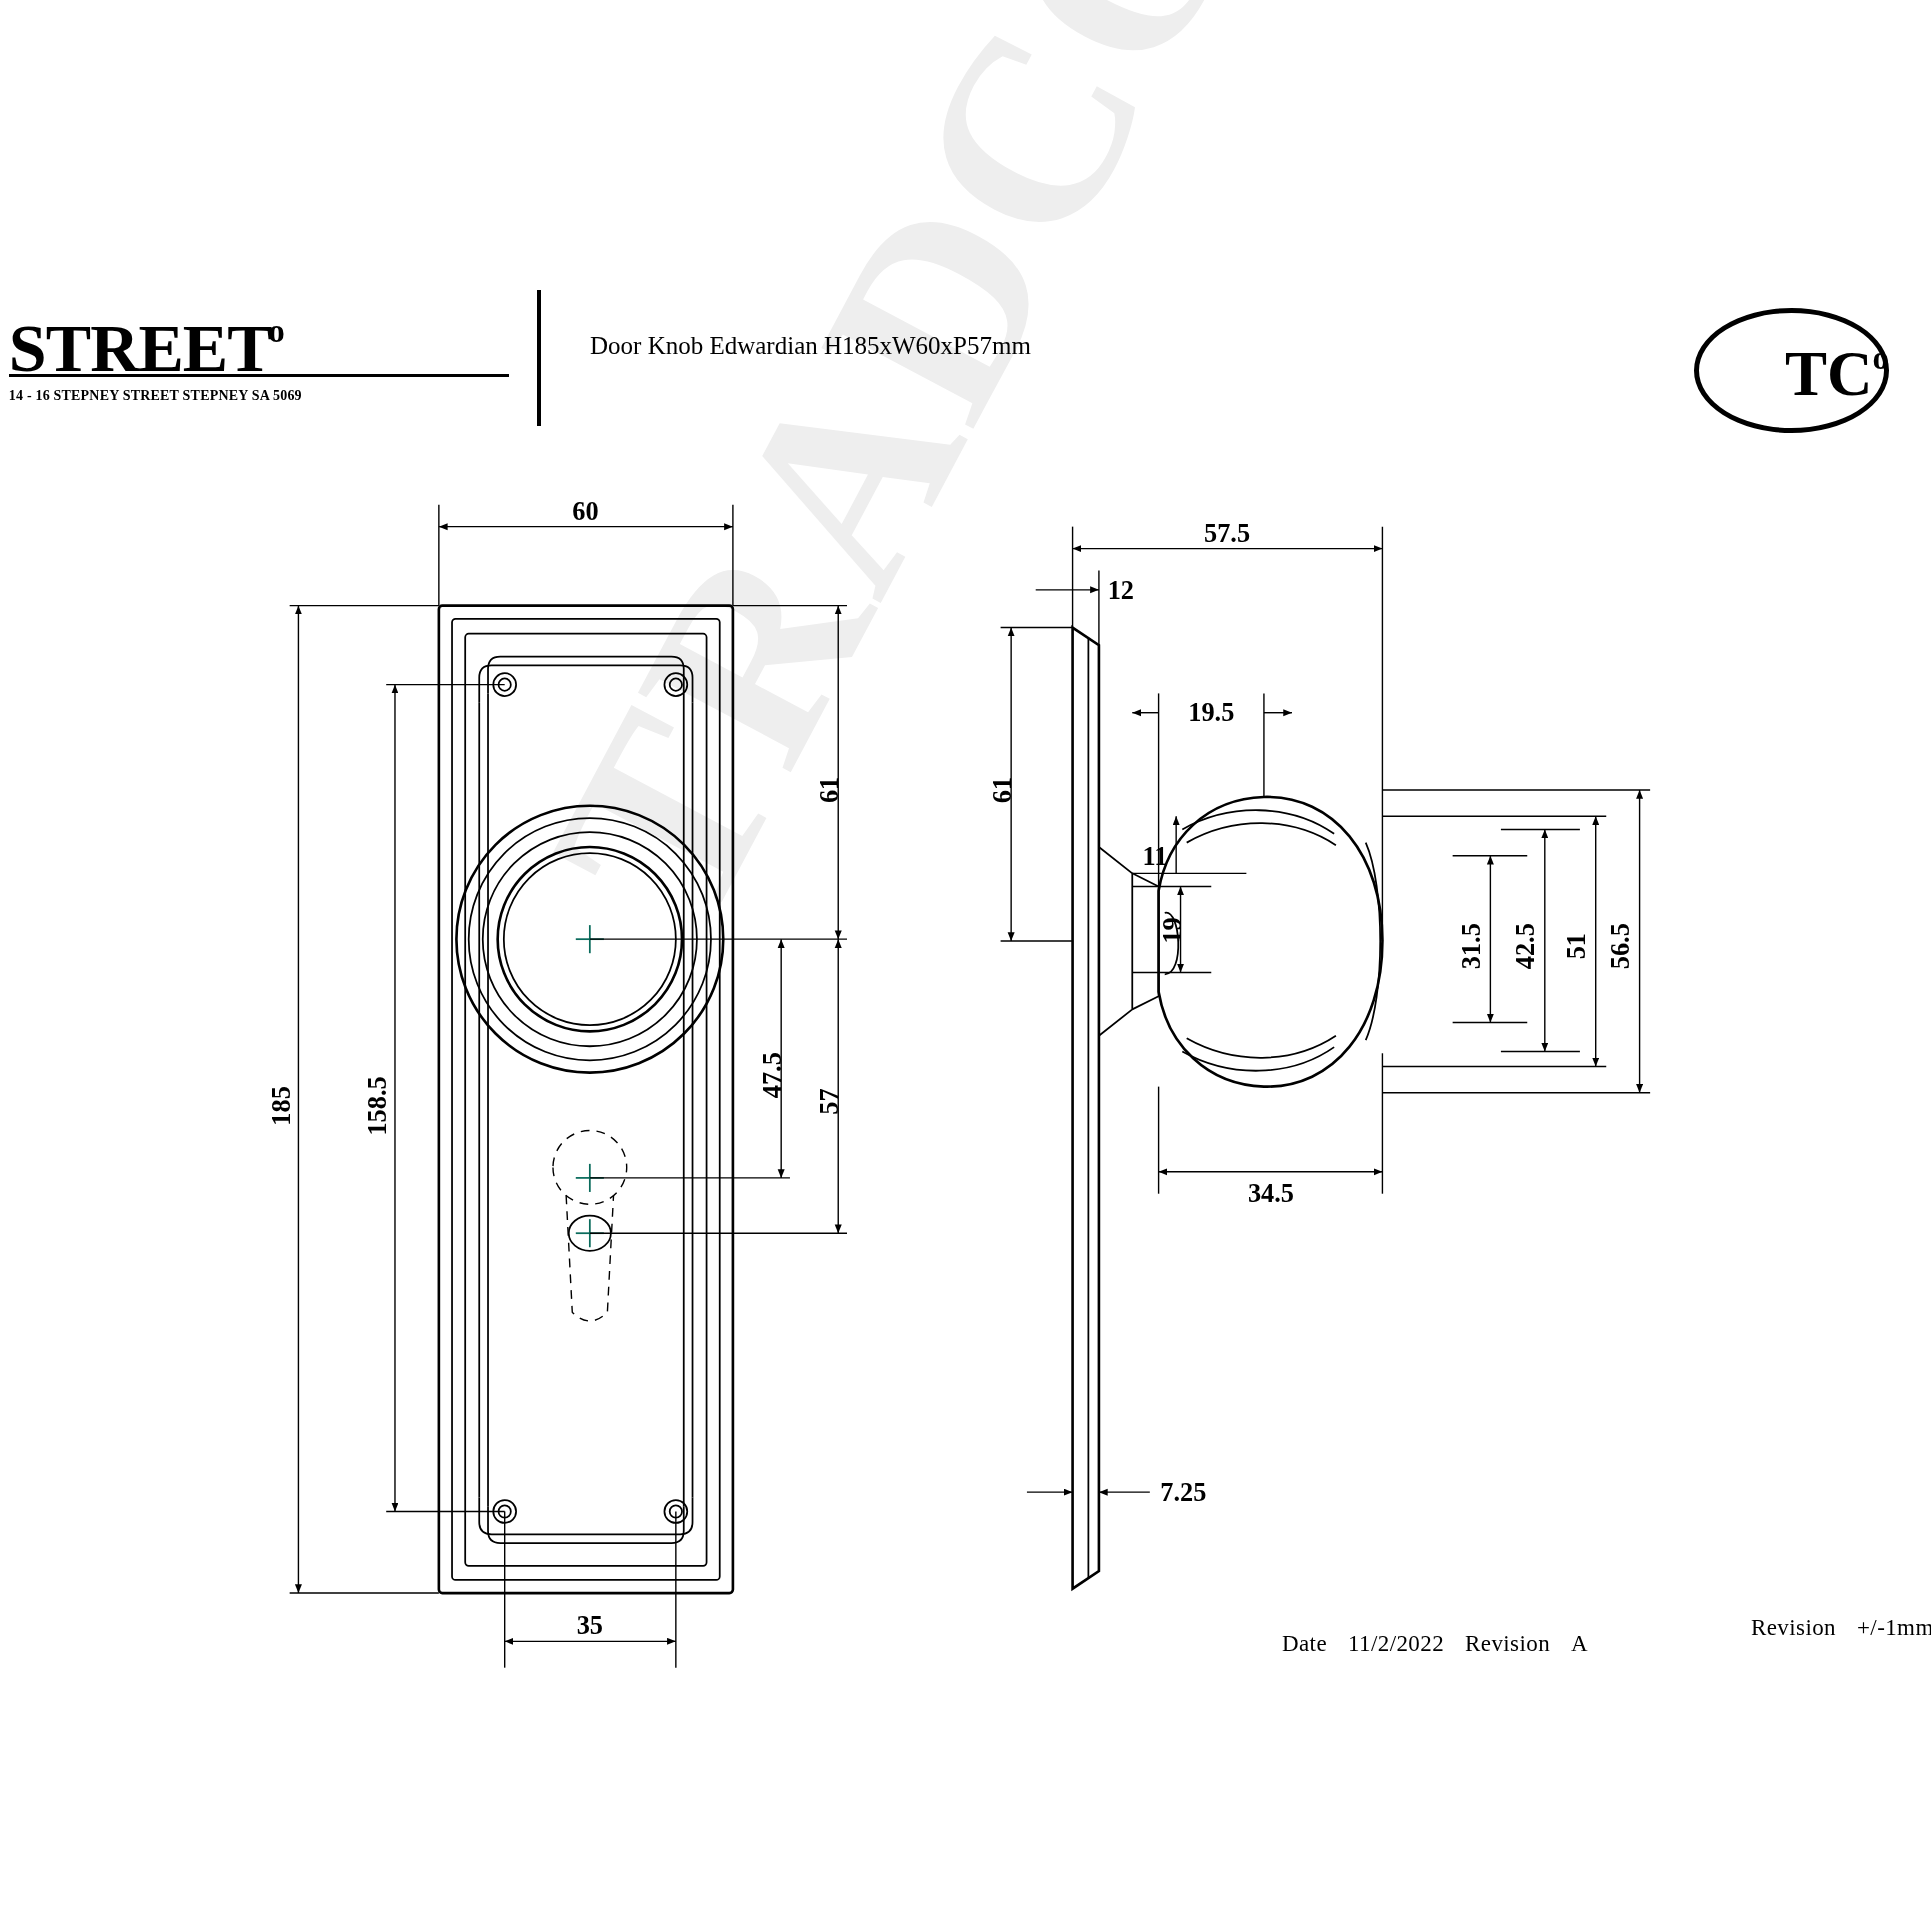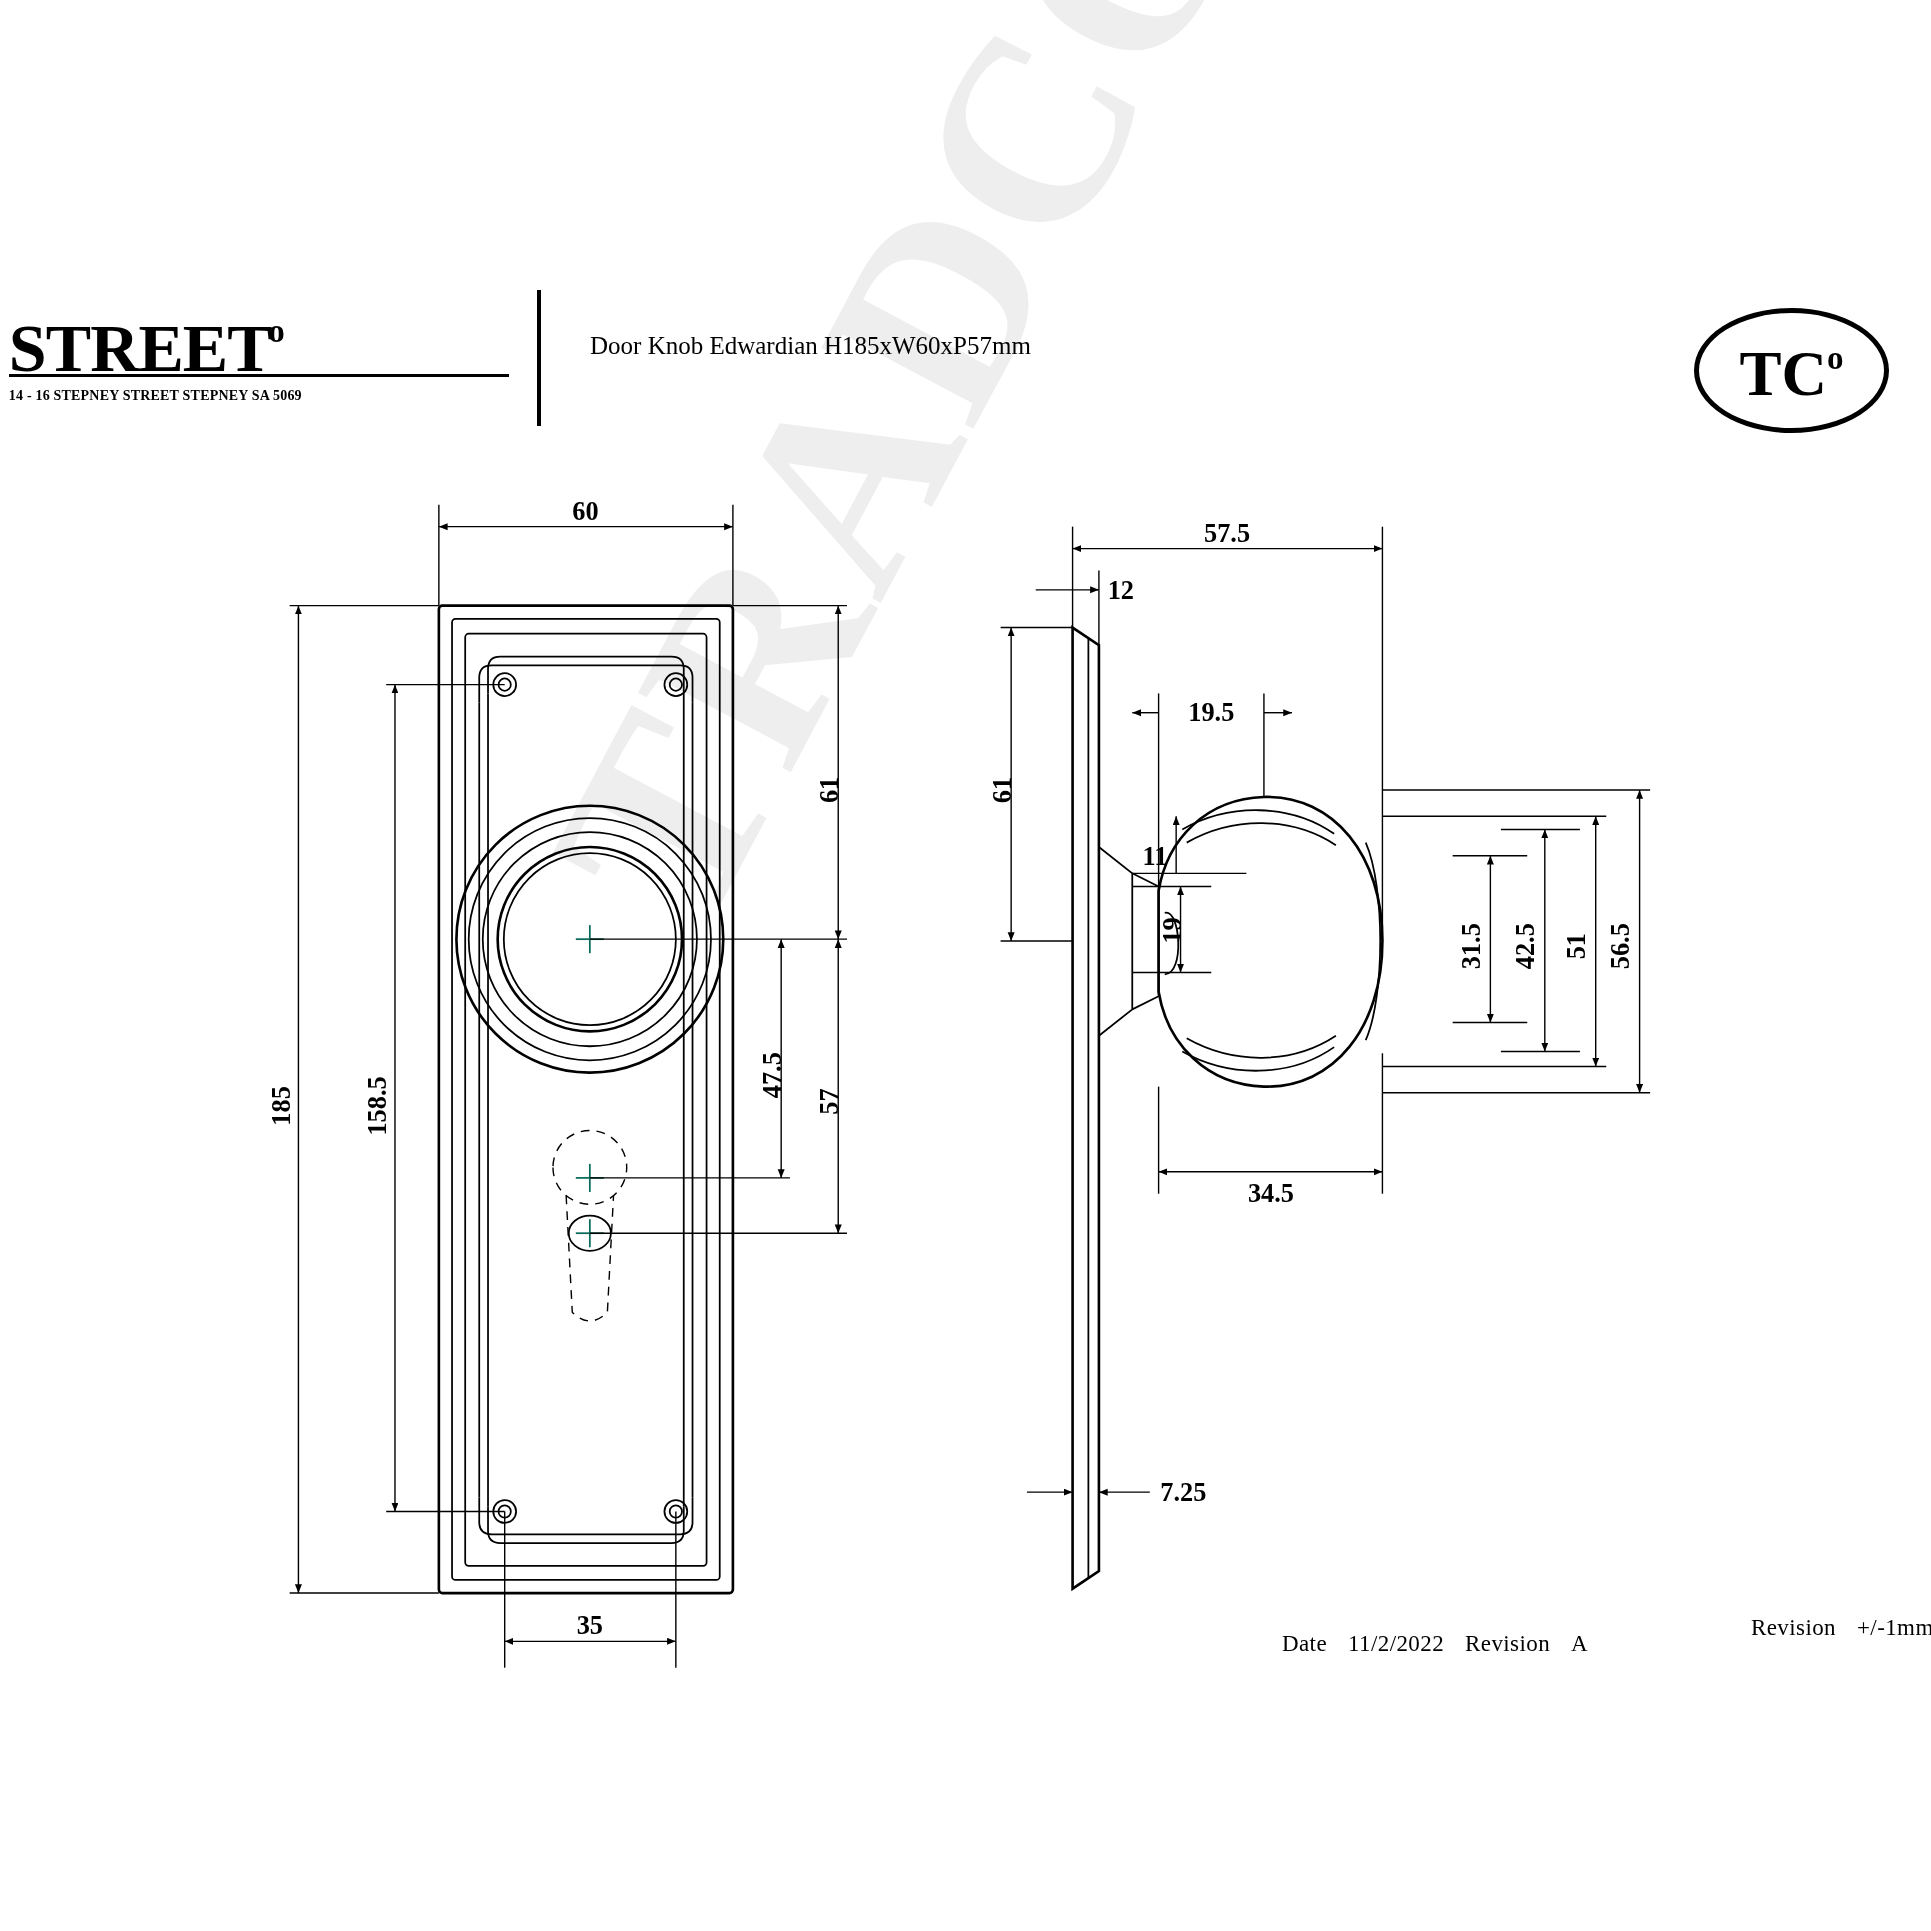--- a/index.html
+++ b/index.html
@@ -94,21 +94,21 @@
     left: 0; top: 0;
     width: 195px; height: 125px;
     border: 5.3px solid #000;
     border-radius: 50%;
     box-sizing: border-box;
   }
   .logo-badge .txt {
     position: absolute;
     left: 0; top: 19.3px;
     width: 195px;
-    text-align: center;
+    text-align: right;
     font-family: "Liberation Serif", serif;
     font-weight: bold;
     font-size: 63px;
     line-height: 70px;
   }
   .logo-badge .txt .sub {
     font-size: 33px;
     vertical-align: super;
     position: relative;
     top: -3.5px;

